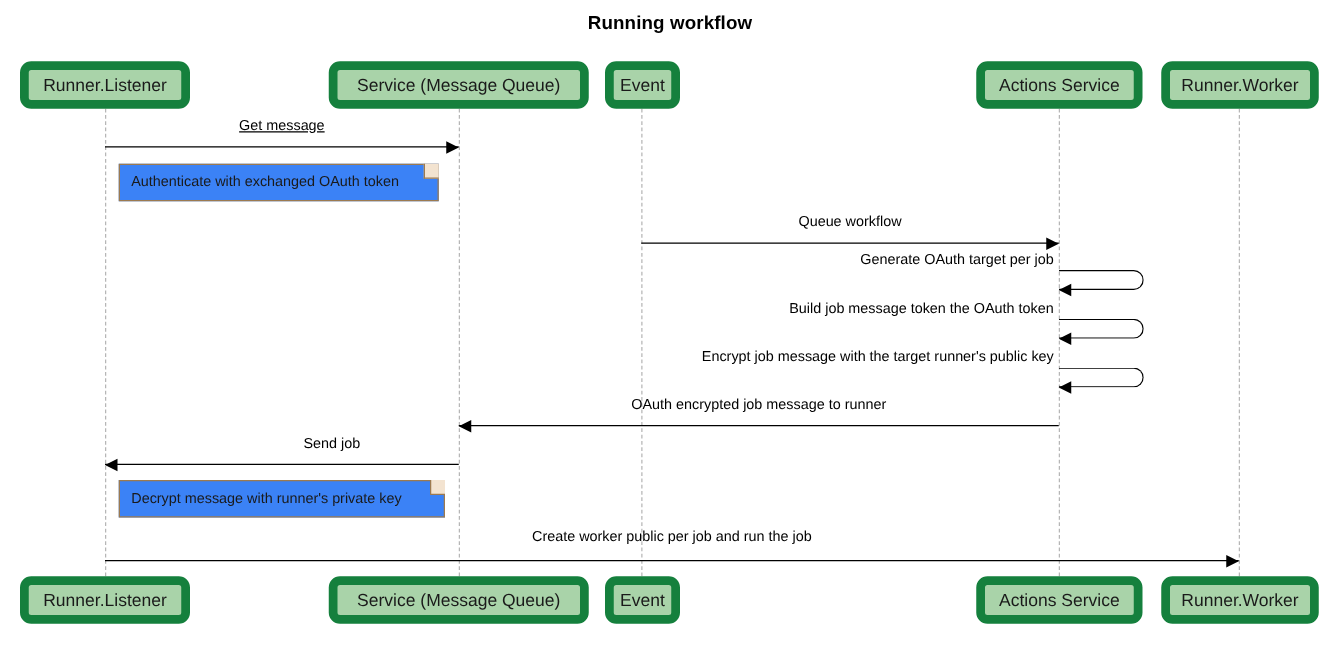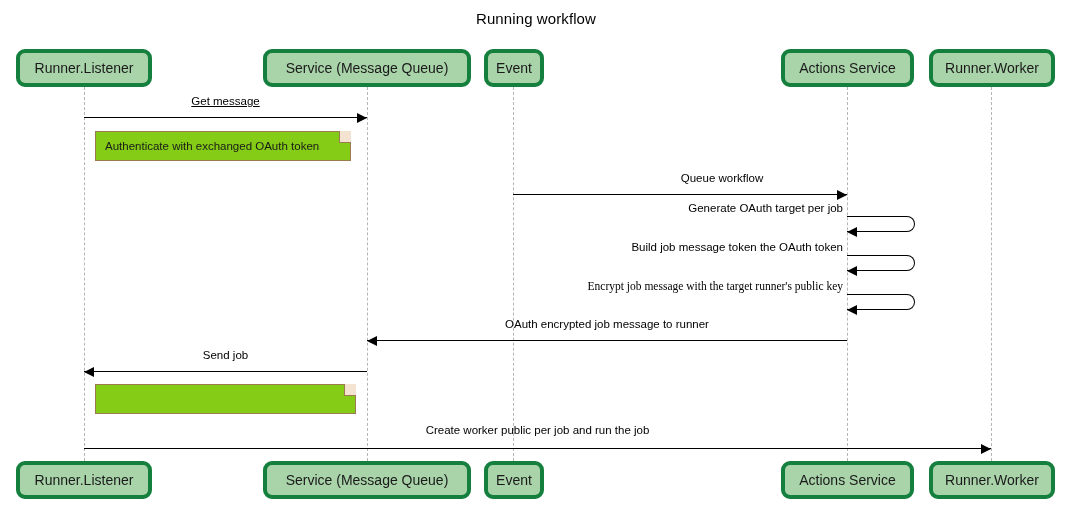--- a/index.html
+++ b/index.html
@@ -18,34 +18,34 @@
     background: #ffffff;
     overflow: hidden;
   }
   #diagram-title {
     position: absolute;
     left: 0;
     top: 10px;
     width: 1072px;
     text-align: center;
     font-size: 15px;
-    font-weight: normal;
+    font-weight: bold;
     color: #000000;
     letter-spacing: 0.1px;
   }
   .lifeline {
     position: absolute;
     width: 0;
     border-left: 1px dashed #b6b6b6;
   }
   .participant-box {
     position: absolute;
     box-sizing: border-box;
     background: #a9d3a9;
-    border: 4px solid #15803d;
+    border: 7px solid #15803d;
     border-radius: 9px;
     display: flex;
     align-items: center;
     justify-content: center;
     font-size: 14px;
     color: #1a1a1a;
     white-space: nowrap;
     height: 38px;
   }
   .msg-line {
@@ -79,21 +79,21 @@
     position: absolute;
     box-sizing: border-box;
     border: 1.6px solid #000000;
     border-left: none;
     border-top-right-radius: 11px;
     border-bottom-right-radius: 11px;
   }
   .note-box {
     position: absolute;
     box-sizing: border-box;
-    background: #84cc16;
+    background: #3b82f6;
     border: 1px solid #9c7a50;
     font-size: 11.5px;
     color: #1a1a1a;
     display: flex;
     align-items: center;
     padding-left: 9px;
     white-space: nowrap;
     height: 30px;
   }
   .note-fold {
@@ -137,46 +137,47 @@
       <div class="participant-box" style="left: 929px; width: 126px; top: 49px;">
         <span>Runner.Worker</span>
       </div>
     </div>
   <div id="messages-layer">
       <div class="msg-line" style="left: 84px; top: 117px; width: 283px;"></div>
       <div class="arrow-head right" style="top: 113px; left: 357px;"></div>
       <div class="msg-label" style="left: 84px; width: 283px; top: 95px; text-decoration: underline;">Get message</div>
       <div class="msg-line" style="left: 513px; top: 194px; width: 334px;"></div>
       <div class="arrow-head right" style="top: 190px; left: 837px;"></div>
-      <div class="msg-label" style="left: 513px; width: 334px; top: 172px; padding-left: 42px;">Queue workflow</div>
+      <div class="msg-label" style="left: 513px; width: 334px; top: 172px;">Queue workflow</div>
       <div class="self-loop" style="left: 847px; top: 216px; width: 68px; height: 16px;"></div>
       <div class="arrow-head left" style="left: 847px; top: 227px;"></div>
       <div class="msg-label" style="right: 229px; top: 202px; text-align: right;">Generate OAuth target per job</div>
       <div class="self-loop" style="left: 847px; top: 255px; width: 68px; height: 16px;"></div>
       <div class="arrow-head left" style="left: 847px; top: 266px;"></div>
       <div class="msg-label" style="right: 229px; top: 241px; text-align: right;">Build job message token the OAuth token</div>
       <div class="self-loop" style="left: 847px; top: 294px; width: 68px; height: 16px;"></div>
       <div class="arrow-head left" style="left: 847px; top: 305px;"></div>
-      <div class="msg-label" style="right: 229px; top: 280px; text-align: left; font-family: Liberation Serif, serif;">Encrypt job message with the target runner's public key</div>
+      <div class="msg-label" style="right: 229px; top: 280px; text-align: left;">Encrypt job message with the target runner's public key</div>
       <div class="msg-line" style="left: 367px; top: 340px; width: 480px;"></div>
       <div class="arrow-head left" style="top: 336px; left: 367px;"></div>
       <div class="msg-label" style="left: 367px; width: 480px; top: 318px;">OAuth encrypted job message to runner</div>
       <div class="msg-line" style="left: 84px; top: 371px; width: 283px;"></div>
       <div class="arrow-head left" style="top: 367px; left: 84px;"></div>
-      <div class="msg-label" style="left: 84px; width: 283px; top: 349px;">Send job</div>
+      <div class="msg-label" style="left: 84px; width: 283px; top: 349px; padding-left: 40px;">Send job</div>
       <div class="msg-line" style="left: 84px; top: 448px; width: 907px;"></div>
       <div class="arrow-head right" style="top: 444px; left: 981px;"></div>
       <div class="msg-label" style="left: 84px; width: 907px; top: 424px;">Create worker public per job and run the job</div>
     </div>
   <div id="notes-layer">
       <div class="note-box" style="left: 95px; top: 131px; width: 256px;">
         <span>Authenticate with exchanged OAuth token</span>
         <span class="note-fold"></span>
       </div>
       <div class="note-box" style="left: 95px; top: 384px; width: 261px;">
+        <span>Decrypt message with runner's private key</span>
         <span class="note-fold"></span>
       </div>
     </div>
   <div id="participants-bottom">
       <div class="participant-box" style="left: 16px; width: 136px; top: 461px;">
         <span>Runner.Listener</span>
       </div>
       <div class="participant-box" style="left: 263px; width: 208px; top: 461px;">
         <span>Service (Message Queue)</span>
       </div>

